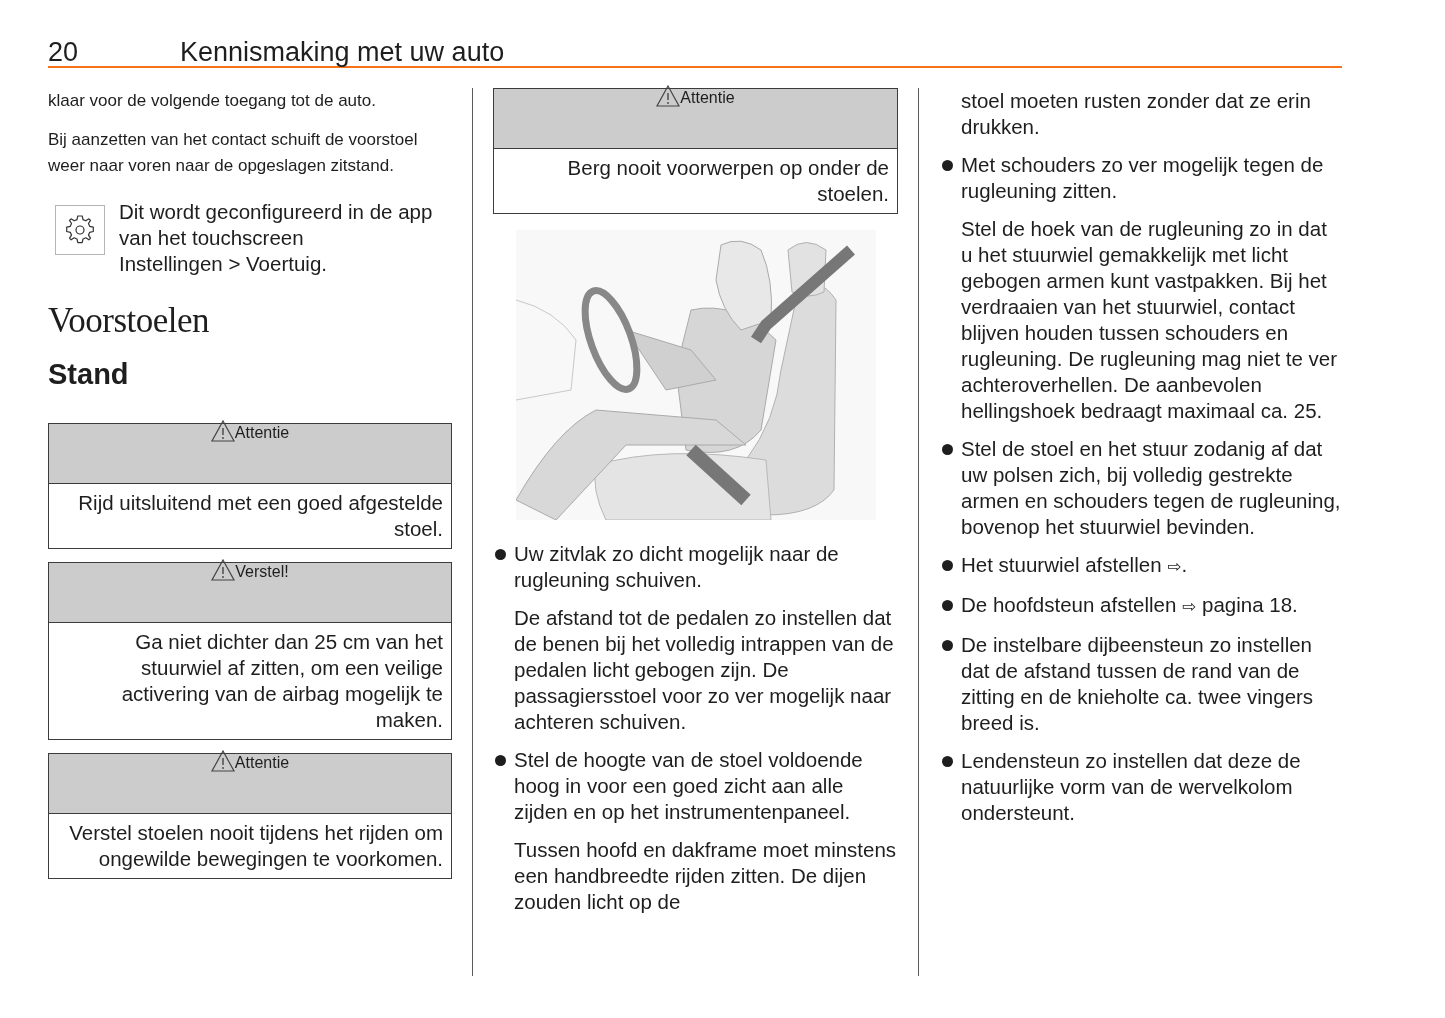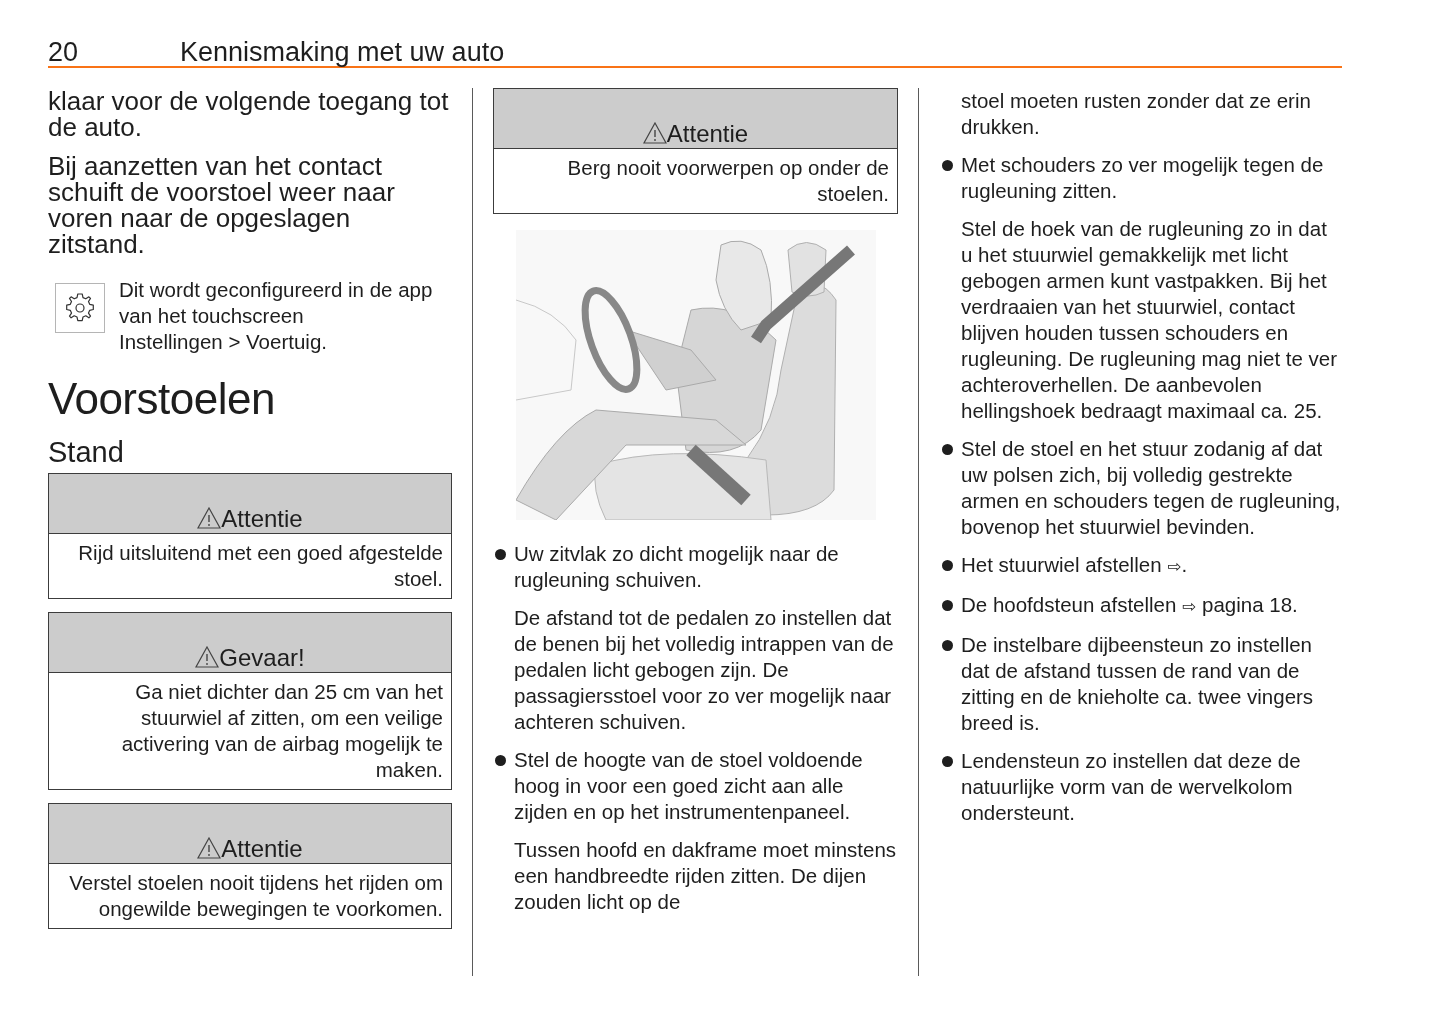--- a/index.html
+++ b/index.html
@@ -10,31 +10,31 @@
   .page-num { position: absolute; left: 0; top: 0; font-size: 27px; line-height: 32px; }
   .chapter { position: absolute; left: 132px; top: 0; font-size: 27px; line-height: 32px; }
 
   .col-rule { position: absolute; top: 88px; width: 1px; height: 888px; background: #5a5a5a; }
 
   .col { position: absolute; top: 88px; }
   .col-left { left: 48px; width: 404px; }
   .col-mid { left: 493px; width: 405px; }
   .col-right { left: 940px; width: 402px; }
 
-  p.body { font-size: 26px; line-height: 26px; margin-bottom: 13px; }
+  p.body { font-size: 17px; line-height: 26px; margin-bottom: 13px; }
 
   .note { position: relative; display: flex; align-items: flex-start; margin-top: 20px; margin-bottom: 24px; }
   .gear-box { width: 50px; height: 50px; border: 1px solid #b5b5b5; margin-left: 7px; margin-top: 6px; display: flex; align-items: center; justify-content: center; flex: none; }
   .note-text { margin-left: 14px; font-size: 20.5px; line-height: 26px; }
 
-  h1.section { font-size: 44px; font-weight: normal; line-height: 40px; margin-top: 0; letter-spacing: -0.5px; }
-  h2.subsection { font-size: 29px; font-weight: normal; line-height: 34px; margin-top: 16px; margin-bottom: 4px; }
+  h1.section { font-size: 35px; font-weight: normal; line-height: 40px; margin-top: 0; letter-spacing: -0.5px; font-family: Liberation Serif, serif; }
+  h2.subsection { font-size: 29px; font-weight: bold; line-height: 34px; margin-top: 16px; margin-bottom: 32px; }
 
   .warn { border: 1.5px solid #3c3c3c; margin-bottom: 13px; }
-  .warn-head { background: #cccccc; height: 60px; border-bottom: 1.5px solid #3c3c3c; display: flex; align-items: flex-end; justify-content: center; font-size: 24px; }
+  .warn-head { background: #cccccc; height: 60px; border-bottom: 1.5px solid #3c3c3c; display: flex; align-items: flex-start; justify-content: center; font-size: 16px; }
   .warn-head .tri { display: inline-block; width: 24px; height: 22px; margin-right: 0px; position: relative; top: -4px; }
   .warn-body { padding: 6px 8px 6px 8px; font-size: 20.5px; line-height: 26px; text-align: right; }
 
   .illus { width: 360px; height: 290px; margin: 16px auto 0 auto; background: #fafafa; display: block; }
 
   ul.bullets { list-style: none; margin-top: 21px; }
   .col-right ul.bullets { margin-top: 0; }
   li.bullet { position: relative; padding-left: 21px; font-size: 20.5px; line-height: 26px; margin-bottom: 12px; }
   li.bullet::before { content: ""; position: absolute; left: 2px; top: 8px; width: 11px; height: 11px; border-radius: 50%; background: #1e1e1e; }
   .sub { padding-left: 21px; font-size: 20.5px; line-height: 26px; margin-bottom: 12px; }
@@ -84,21 +84,21 @@
     <div class="warn-body">Rijd uitsluitend met een goed afgestelde stoel.</div>
   </div>
 
   <div class="warn">
     <div class="warn-head">
       <svg class="tri" viewBox="0 0 24 22">
           <path d="M12 1 L23 21 L1 21 Z" fill="none" stroke="#444" stroke-width="1.2"></path>
           <line x1="12" y1="8" x2="12" y2="15" stroke="#444" stroke-width="1.4"></line>
           <circle cx="12" cy="18" r="0.9" fill="#444"></circle>
         </svg>
-      <span>Gevaar!</span>
+      <span>Verstel!</span>
     </div>
     <div class="warn-body">Ga niet dichter dan 25 cm van het stuurwiel af zitten, om een veilige activering van de airbag mogelijk te maken.</div>
   </div>
 
   <div class="warn">
     <div class="warn-head">
       <svg class="tri" viewBox="0 0 24 22">
           <path d="M12 1 L23 21 L1 21 Z" fill="none" stroke="#444" stroke-width="1.2"></path>
           <line x1="12" y1="8" x2="12" y2="15" stroke="#444" stroke-width="1.4"></line>
           <circle cx="12" cy="18" r="0.9" fill="#444"></circle>

